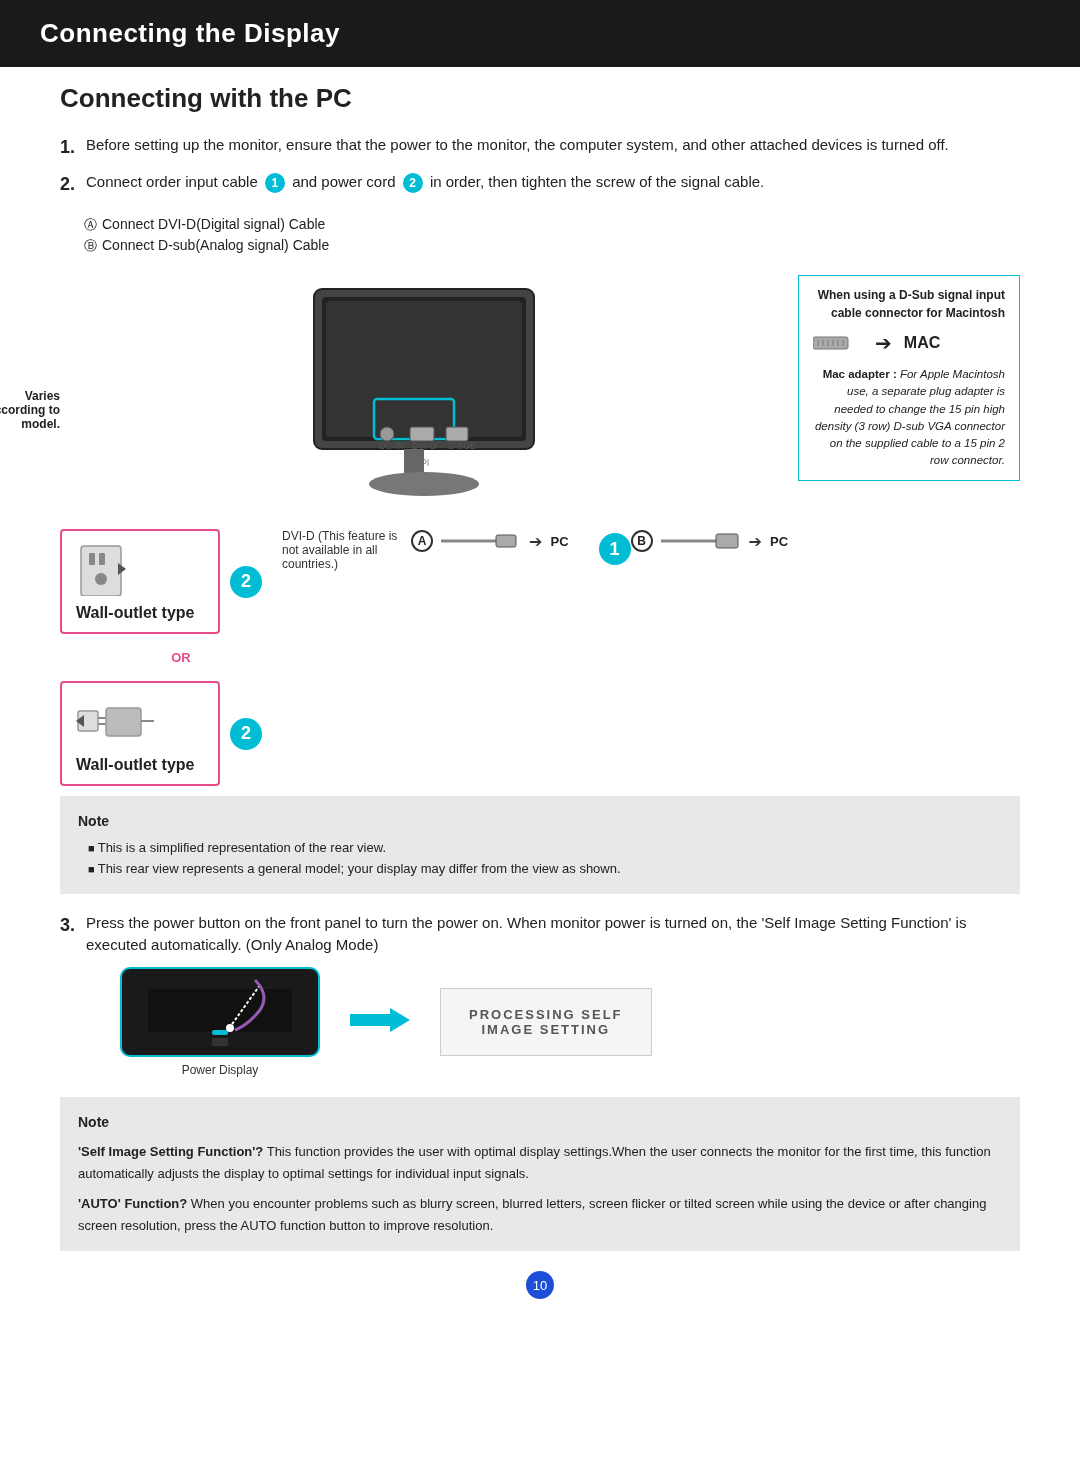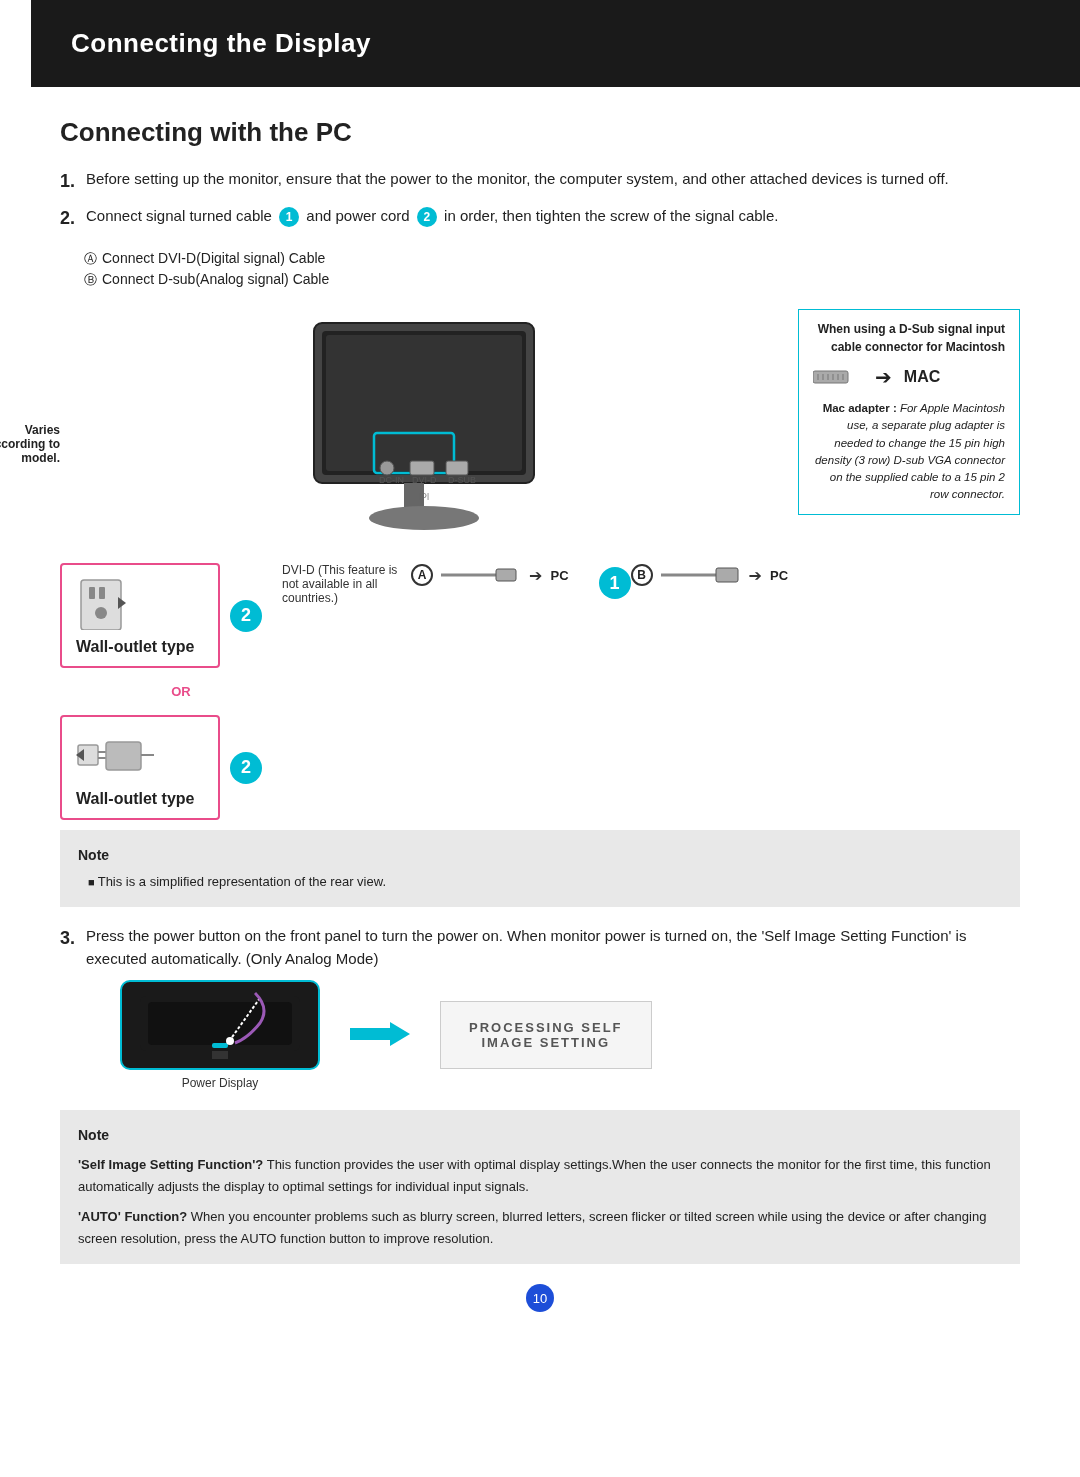--- a/index.html
+++ b/index.html
@@ -9,29 +9,28 @@
       width: 1080px;
       min-height: 1477px;
       color: #222;
       font-size: 15px;
     }
 
     
     .page-header {
       background: #1a1a1a;
       color: #fff;
-      padding: 28px 40px;
+      padding: 18px 40px;
       font-size: 26px;
       font-weight: bold;
       letter-spacing: 0.5px;
-      margin-left: 31px;
     }
 
     .page-content {
-      padding: 30px 60px 40px 60px;
+      padding: 16px 60px 40px 60px;
     }
 
     .section-title {
       font-size: 26px;
       font-weight: bold;
       margin-bottom: 20px;
     }
 
     .step-list {
       list-style: none;
@@ -318,21 +317,21 @@
   <ul class="step-list">
 
     <li class="step-item">
       <span class="step-num">1.</span>
       <span class="step-text">Before setting up the monitor, ensure that the power to the monitor, the computer system, and other attached devices is turned off.</span>
     </li>
 
     <li class="step-item">
       <span class="step-num">2.</span>
       <span class="step-text">
-        <span>Connect signal turned cable</span>
+        <span>Connect order input cable</span>
         <span class="circle-badge">1</span>
         <span>and power cord</span>
         <span class="circle-badge">2</span>
         <span>in order, then tighten the screw of the signal cable.</span>
       </span>
     </li>
   </ul>
 
   <ul class="sub-list">
     <li><span>Connect DVI-D(Digital signal) Cable</span></li>
@@ -481,20 +480,21 @@
         <b>Mac adapter : </b><span>For Apple Macintosh use, a separate plug adapter is needed to change the 15 pin high density (3 row) D-sub VGA connector on the supplied cable to a 15 pin 2 row connector.</span>
       </div>
     </div>
 
   </div>
 
   <div class="note-box" style="margin-top:10px;">
     <div class="note-heading">Note</div>
     <ul>
       <li>This is a simplified representation of the rear view.</li>
+      <li>This rear view represents a general model; your display may differ from the view as shown.</li>
     </ul>
   </div>
 
   <div class="step3-area">
     <div class="step-item">
       <span class="step-num">3.</span>
       <span class="step-text">Press the power button on the front panel to turn the power on. When monitor power is turned on, the 'Self Image Setting Function' is executed automatically. (Only Analog Mode)</span>
     </div>
 
     <div class="step3-diagram">

